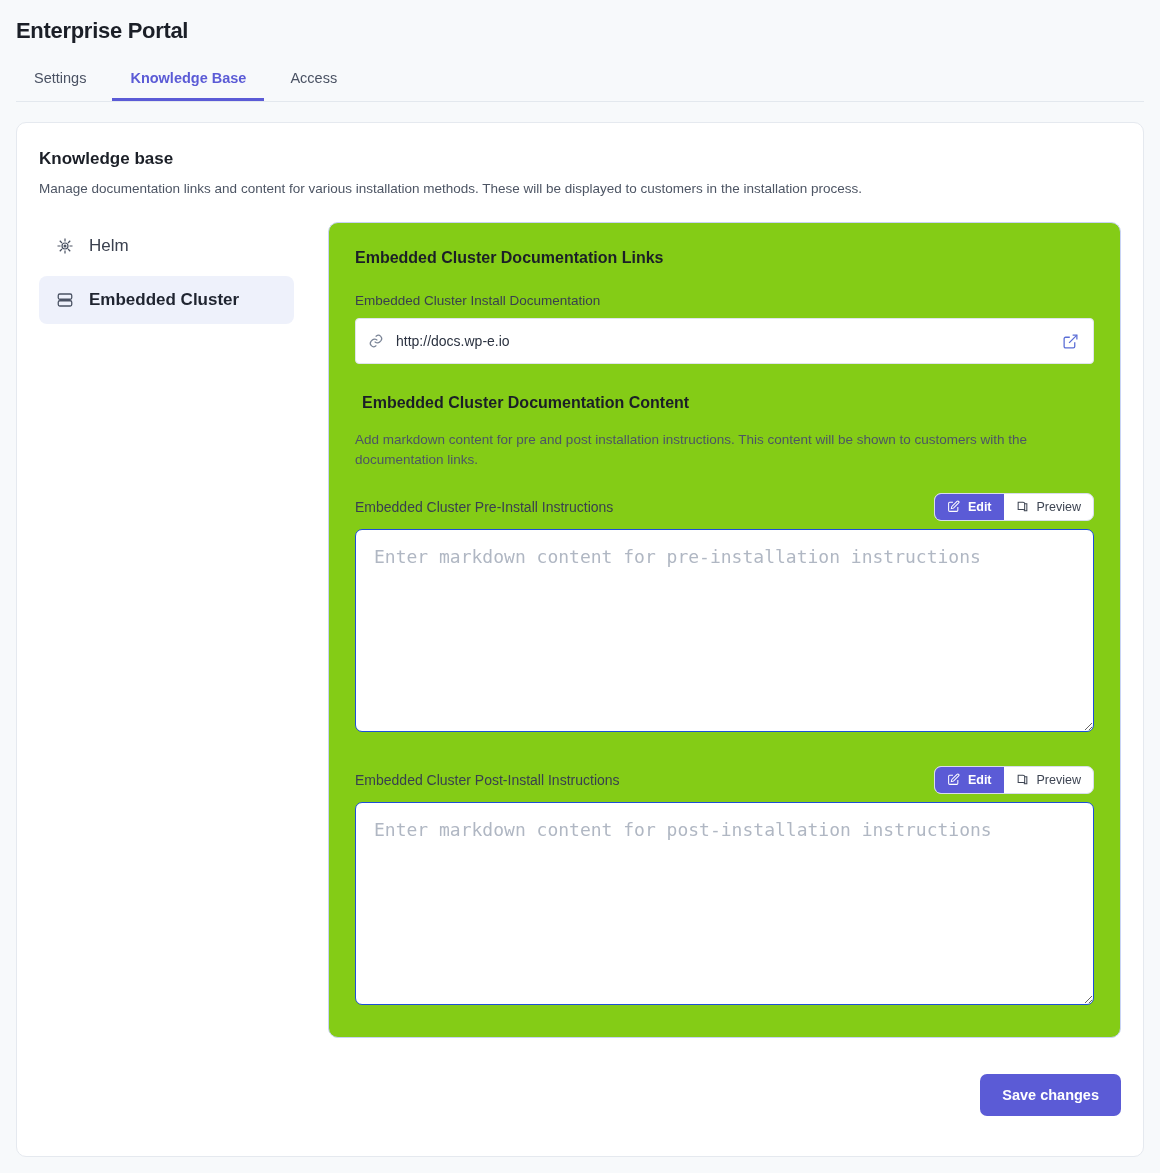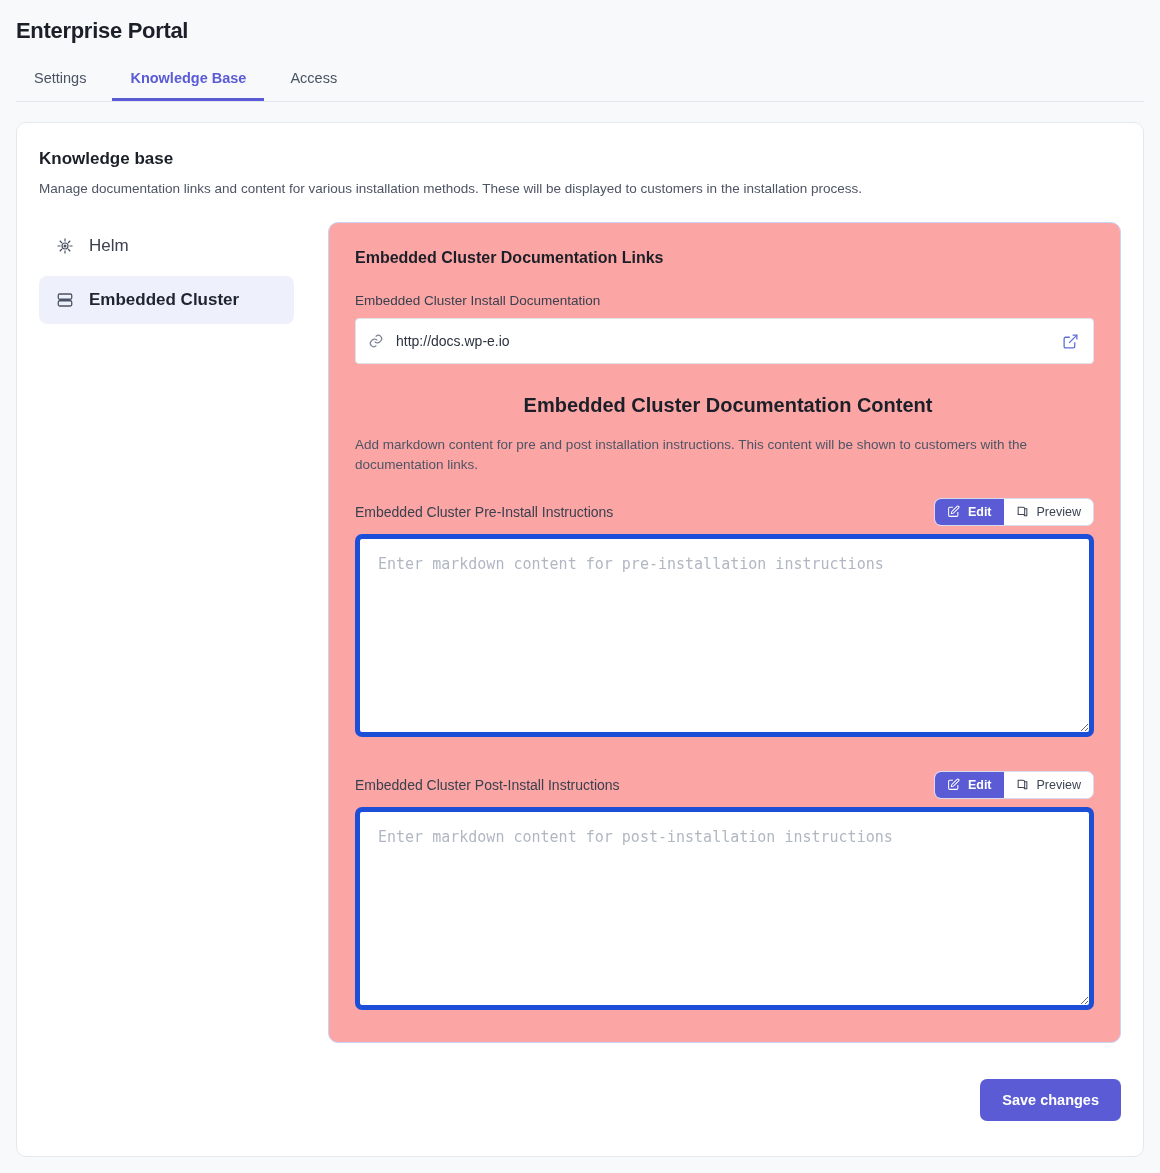--- a/index.html
+++ b/index.html
@@ -102,21 +102,21 @@
     width: 20px;
     height: 20px;
     display: inline-flex;
     align-items: center;
     justify-content: center;
     color: #4a5263;
   }
   
   .panel {
     flex: 1;
-    background: #fca5a5;
+    background: #84cc16;
     border: 1px solid #c8d3f5;
     border-radius: 10px;
     padding: 26px 26px 28px 26px;
   }
   .panel-title {
     font-size: 16px;
     font-weight: bold;
     color: #1b1f27;
     margin: 0 0 26px 0;
   }
@@ -153,25 +153,24 @@
   }
   .ext-link-btn {
     color: #5b6ed6;
     display: inline-flex;
     cursor: pointer;
     padding: 2px;
     background: none;
     border: none;
   }
   .section-title {
-    font-size: 20px;
+    font-size: 16px;
     font-weight: bold;
     color: #1b1f27;
     margin: 0 0 18px 7px;
-    text-align: center;
   }
   .section-desc {
     font-size: 13.5px;
     color: #4d5564;
     line-height: 1.5;
     margin: 0 0 22px 0;
     max-width: 760px;
   }
   .editor-head {
     display: flex;
@@ -205,25 +204,25 @@
   }
   .seg-btn.active {
     background: #5b5bd6;
     color: #ffffff;
     font-weight: bold;
   }
   .seg-btn .s-ico { display: inline-flex; }
   textarea.md {
     width: 100%;
     background: #ffffff;
-    border: 5px solid #1d4ed8;
+    border: 1px solid #1d4ed8;
     border-radius: 7px;
     padding: 16px 18px;
     font-family: "DejaVu Sans Mono", monospace;
-    font-size: 15px;
+    font-size: 18px;
     color: #2b3240;
     resize: vertical;
     outline: none;
   }
   textarea.md::placeholder { color: #b0b7c3; }
   .pre-area { height: 203px; margin-bottom: 30px; }
   .post-area { height: 203px; }
   
   .card-footer {
     display: flex;

